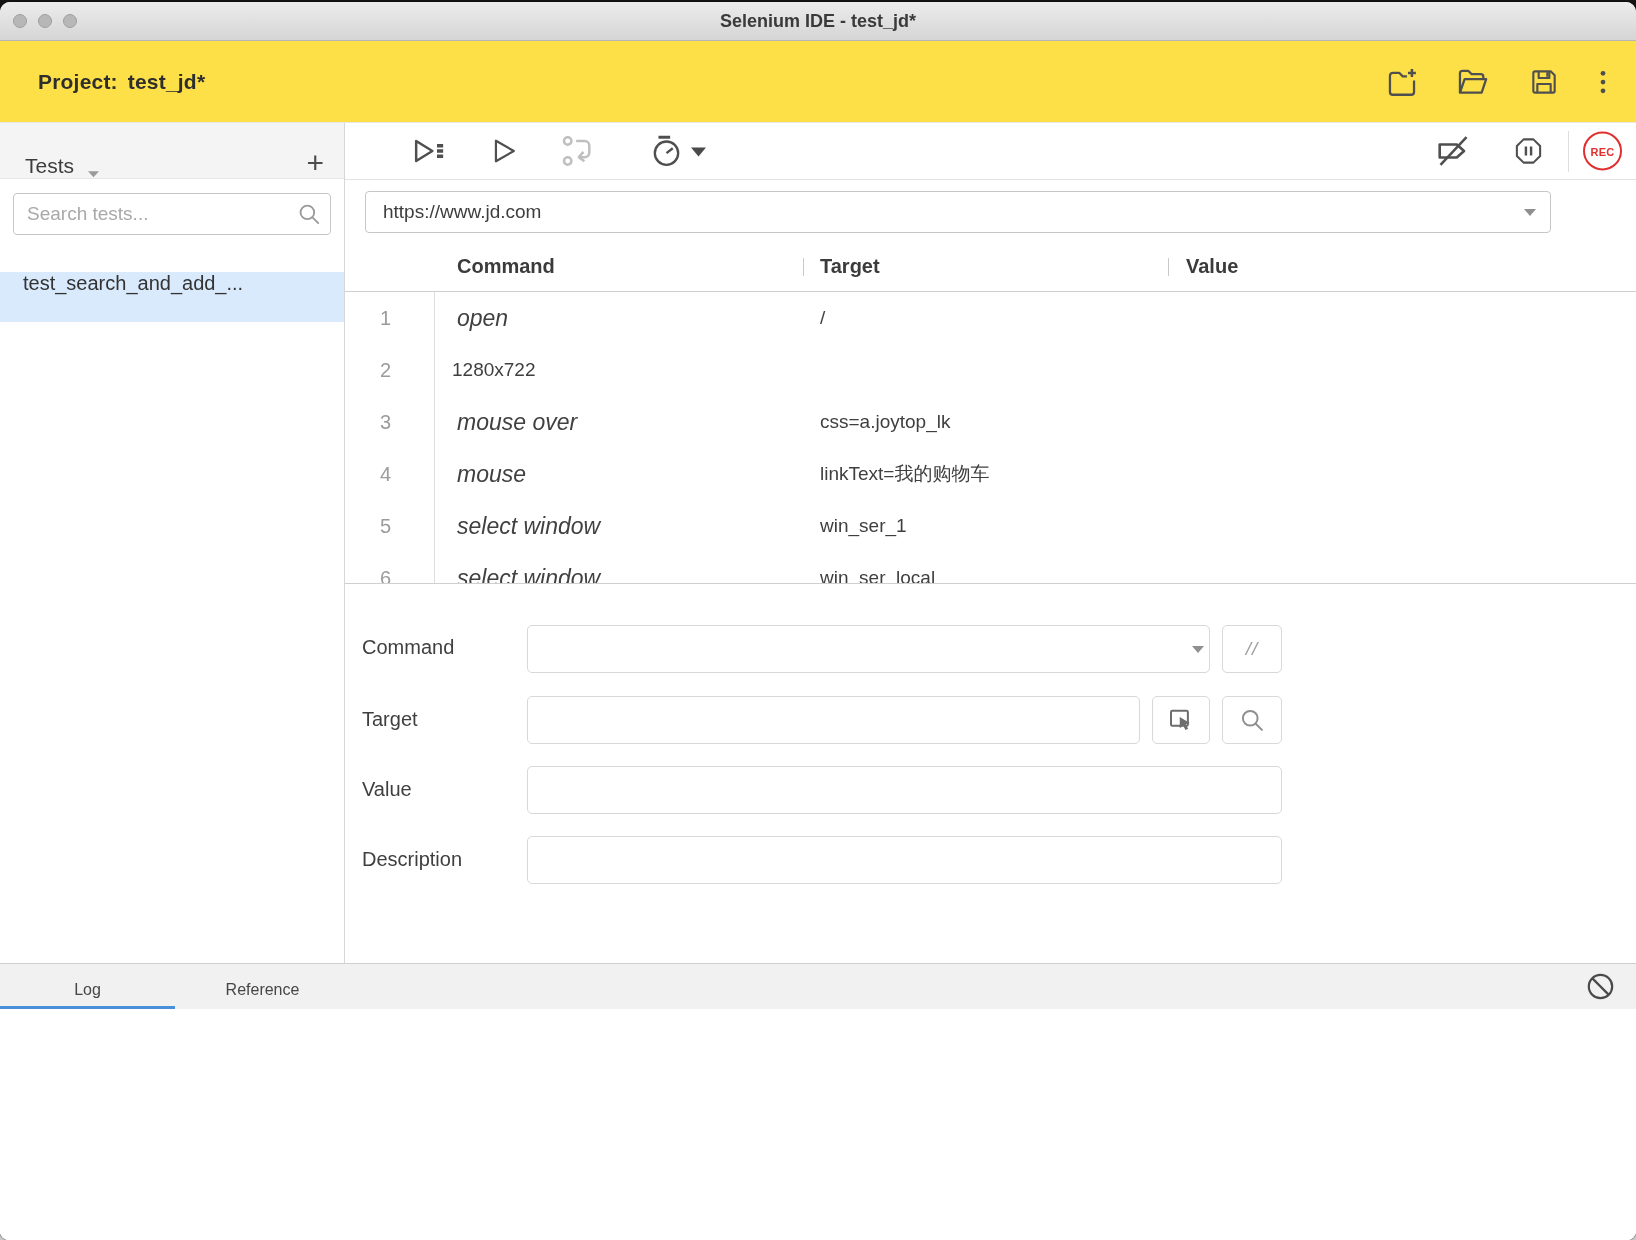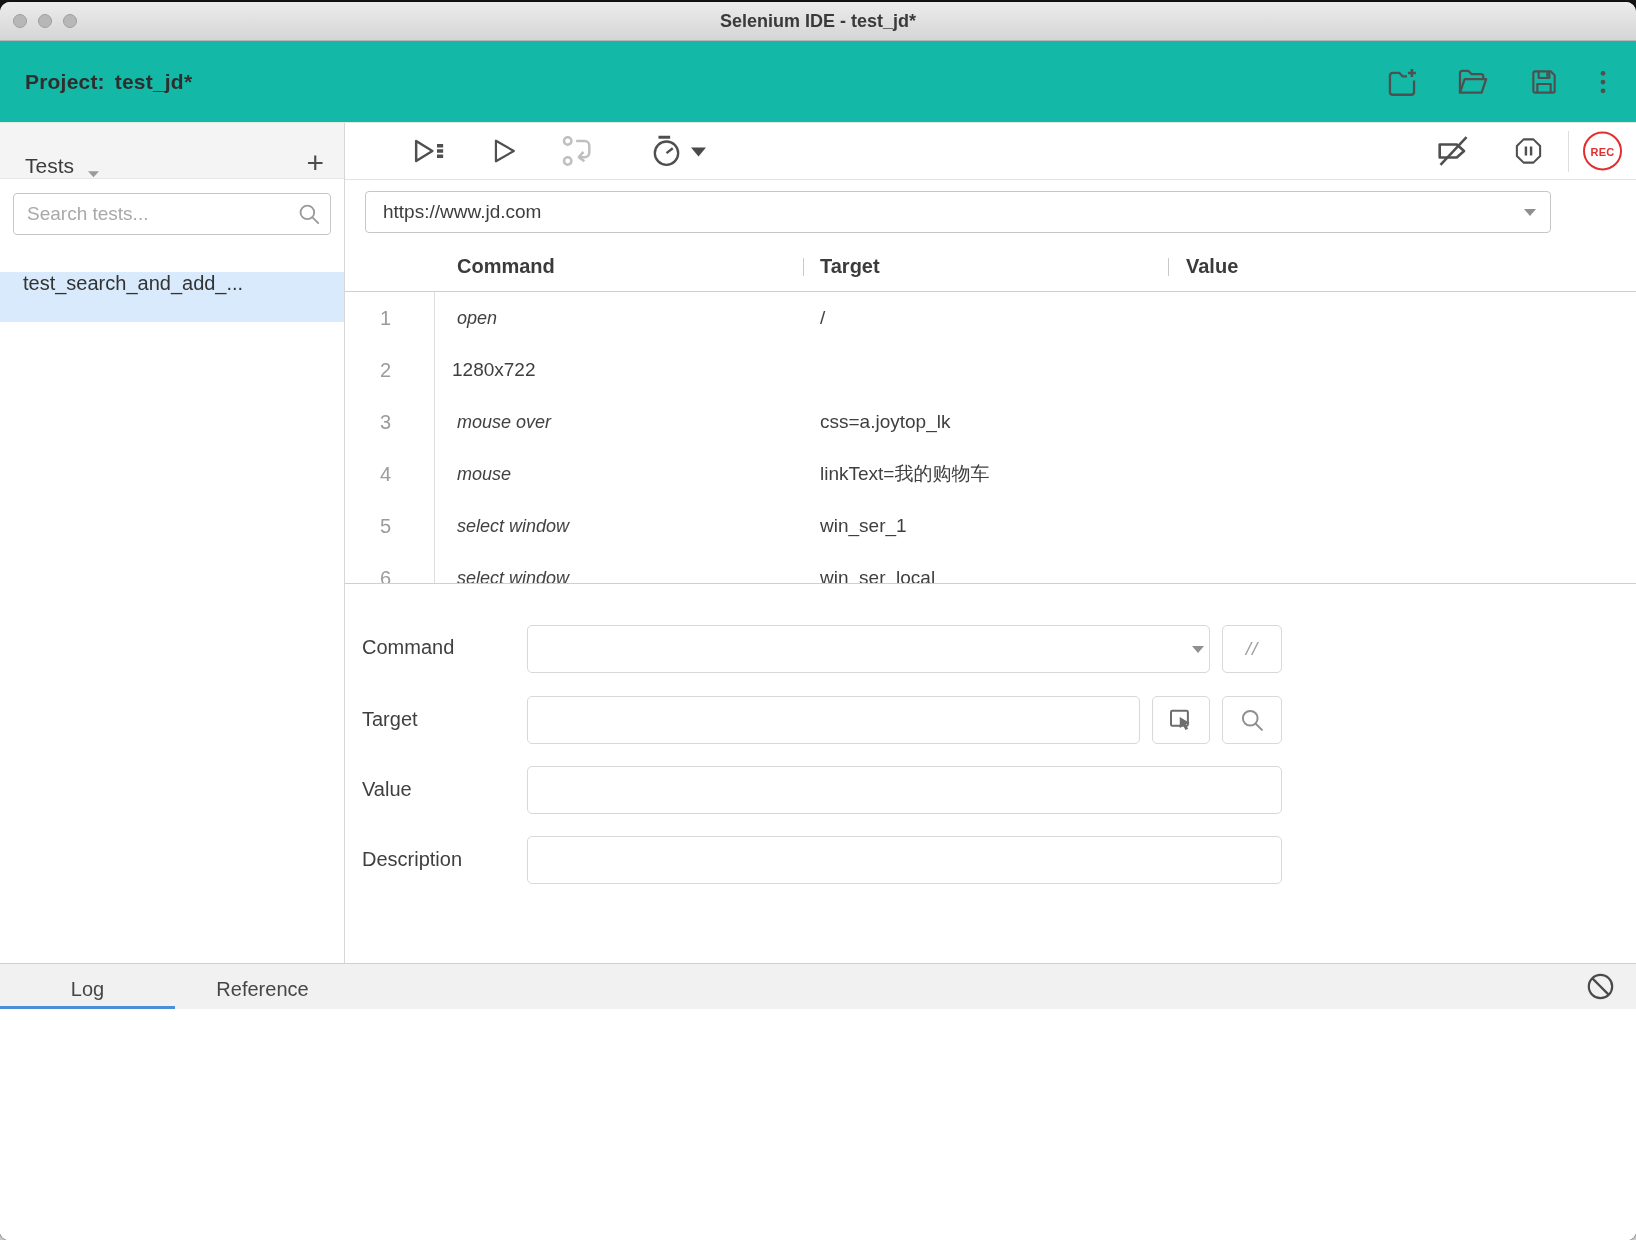--- a/index.html
+++ b/index.html
@@ -23,22 +23,22 @@
     border-bottom:1px solid #b6b6b6;
     position:relative;
   }
   .titlebar .title{
     text-align:center; line-height:38px; font-size:18px; font-weight:700; color:#3a3a3a;
   }
   .lights{ position:absolute; left:13px; top:12px; display:flex; gap:11px; }
   .light{ width:14px; height:14px; border-radius:50%; background:#b7b7b7; border:1px solid #9f9f9f; }
   
   .projectbar{
-    height:82px; flex:0 0 82px; background:#14b8a6; position:relative;
-    display:flex; align-items:center; padding-left:25px;
+    height:82px; flex:0 0 82px; background:#fde047; position:relative;
+    display:flex; align-items:center; padding-left:38px;
     border-bottom:1px solid #e7e7e7;
   }
   .project-title{ font-size:21px; font-weight:700; color:#2e2e2e; letter-spacing:.2px; }
   .project-title .pname{ margin-left:10px; }
   .pb-icon{ position:absolute; top:50%; transform:translateY(-50%); display:flex; align-items:center; justify-content:center; cursor:default; }
   .pb-new{ left:1385px; } .pb-open{ left:1455px; } .pb-save{ left:1528px; } .pb-more{ left:1588px; }
   
   .main{ flex:0 0 840px; height:840px; display:flex; }
   .sidebar{ width:345px; flex:0 0 345px; border-right:1px solid #d6d6d6; display:flex; flex-direction:column; background:#fff; }
   .tests-header{
@@ -92,21 +92,21 @@
   .hc-target::before, .hc-value::before{
     content:''; position:absolute; left:0; top:50%; transform:translateY(-50%);
     width:1px; height:18px; background:#c9c9c9;
   }
   .trow{ height:52px; }
   .trow .num{
     color:#9b9b9b; font-size:20px; height:100%;
     display:flex; align-items:center; justify-content:center;
     border-right:1px solid #dedede; padding-right:8px;
   }
-  .trow .cmd{ font-style:italic; font-size:18px; color:#414141; padding-left:22px; }
+  .trow .cmd{ font-style:italic; font-size:23px; color:#414141; padding-left:22px; }
   .trow .tgt{ font-size:19px; color:#3f3f3f; padding-left:17px; }
   .trow .val{ font-size:19px; color:#3f3f3f; padding-left:18px; }
   .hdivider{ height:1px; flex:0 0 1px; background:#cfcfcf; }
   
   .form{ flex:1; position:relative; background:#fff; }
   .f-label{ position:absolute; left:17px; font-size:20px; color:#3f3f3f; }
   .lbl-command{ top:52px; } .lbl-target{ top:124px; } .lbl-value{ top:194px; } .lbl-description{ top:264px; }
   .f-input{
     position:absolute; height:48px; border:1px solid #d8d8d8; border-radius:5px;
     font-size:19px; color:#3d3d3d; padding:0 14px; outline:none; font-family:inherit; background:#fff;
@@ -121,21 +121,21 @@
     display:flex; align-items:center; justify-content:center; cursor:default;
   }
   .btn-comment{ left:877px; top:41px; width:60px; font-style:italic; font-size:19px; color:#9e9e9e; letter-spacing:1px; }
   .btn-select{ left:807px; top:112px; width:58px; }
   .btn-find{ left:877px; top:112px; width:60px; }
   
   .bottom{ flex:1; border-top:1px solid #cfcfcf; display:flex; flex-direction:column; background:#fff; }
   .tabbar{ height:45px; flex:0 0 45px; background:#f1f1f2; display:flex; position:relative; }
   .tab{
     width:175px; display:flex; align-items:center; justify-content:center;
-    font-size:20px; color:#464646; border-bottom:3px solid transparent; padding-top:9px; cursor:default;
+    font-size:16px; color:#464646; border-bottom:3px solid transparent; padding-top:9px; cursor:default;
   }
   .tab.active{ border-bottom-color:#4a90d9; }
   .clear-log{ position:absolute; right:19px; top:6px; }
   .log-area{ flex:1; background:#fff; }
   svg{ display:block; }
 </style>
 </head>
 <body>
 
 <div class="window">

